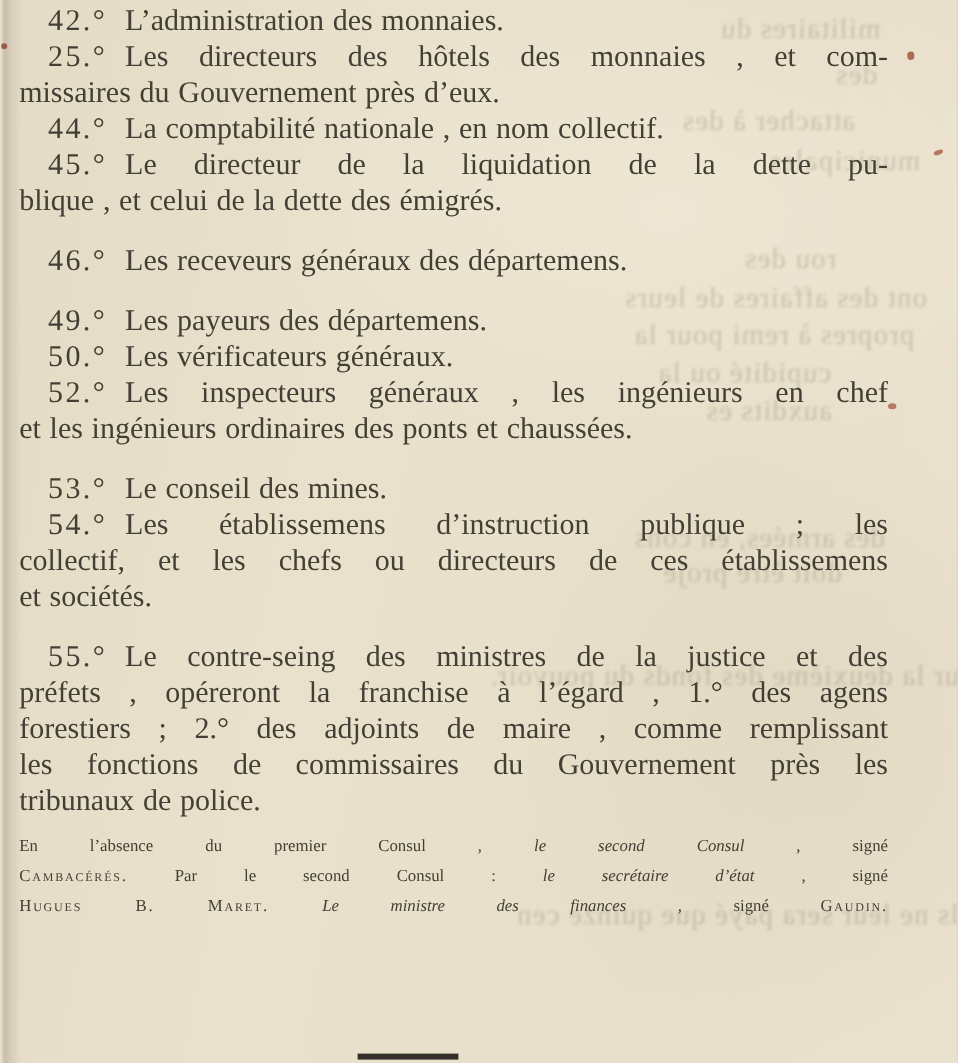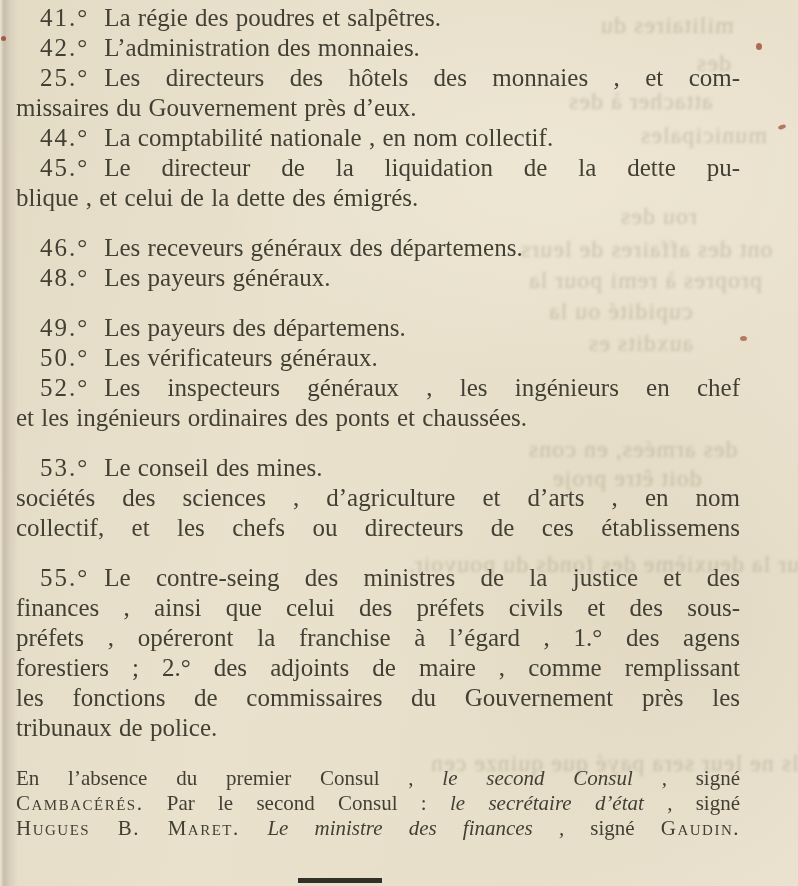--- a/index.html
+++ b/index.html
@@ -58,23 +58,23 @@
     word-spacing:1px;
   }
   .line{text-align:left;}
   .line.fill{text-align:justify;text-align-last:justify;}
   .line.indent{padding-left:24px;}
   .line.gap{margin-top:20px;}
   .num{letter-spacing:2px;margin-right:15px;}
 
   .signature{
     position:relative;
-    margin-top:23px;
+    margin-top:10px;
     padding:0 58px 0 16px;
-    font-size:21px;
+    font-size:14px;
     line-height:25px;
   }
   .sig-line{text-align:justify;text-align-last:justify;}
   .it{font-style:italic;}
   .sc{font-variant:small-caps;letter-spacing:1.5px;}
 
   .bottom-rule{
     position:absolute;left:298px;top:878px;width:84px;height:5px;
     background:#33302a;filter:blur(.4px);
   }
@@ -100,38 +100,36 @@
       <span class="ghost">sur la deuxième des fonds du pouvoir.</span>
       <span class="ghost">ils ne leur sera payé que quinze cen</span>
     </div>
 
   <div class="speck s1"></div>
   <div class="speck s2"></div>
   <div class="speck s3"></div>
   <div class="speck s4"></div>
 
   <div class="text-col">
-      <div class="line indent"><span class="num">41.°</span><span>La régie des poudres et salpêtres.</span></div>
       <div class="line indent"><span class="num">42.°</span><span>L’administration des monnaies.</span></div>
       <div class="line indent fill"><span class="num">25.°</span><span>Les directeurs des hôtels des monnaies , et com-</span></div>
       <div class="line"><span>missaires du Gouvernement près d’eux.</span></div>
       <div class="line indent"><span class="num">44.°</span><span>La comptabilité nationale , en nom collectif.</span></div>
       <div class="line indent fill"><span class="num">45.°</span><span>Le directeur de la liquidation de la dette pu-</span></div>
       <div class="line"><span>blique , et celui de la dette des émigrés.</span></div>
       <div class="line indent gap"><span class="num">46.°</span><span>Les receveurs généraux des départemens.</span></div>
-      <div class="line indent"><span class="num">48.°</span><span>Les payeurs généraux.</span></div>
       <div class="line indent gap"><span class="num">49.°</span><span>Les payeurs des départemens.</span></div>
       <div class="line indent"><span class="num">50.°</span><span>Les vérificateurs généraux.</span></div>
       <div class="line indent fill"><span class="num">52.°</span><span>Les inspecteurs généraux , les ingénieurs en chef</span></div>
       <div class="line"><span>et les ingénieurs ordinaires des ponts et chaussées.</span></div>
       <div class="line indent gap"><span class="num">53.°</span><span>Le conseil des mines.</span></div>
-      <div class="line fill"><span>sociétés des sciences , d’agriculture et d’arts , en nom</span></div>
+      <div class="line indent fill"><span class="num">54.°</span><span>Les établissemens d’instruction publique ; les</span></div>
       <div class="line fill"><span>collectif, et les chefs ou directeurs de ces établissemens</span></div>
+      <div class="line"><span>et sociétés.</span></div>
       <div class="line indent fill gap"><span class="num">55.°</span><span>Le contre-seing des ministres de la justice et des</span></div>
-      <div class="line fill"><span>finances , ainsi que celui des préfets civils et des sous-</span></div>
       <div class="line fill"><span>préfets , opéreront la franchise à l’égard , 1.° des agens</span></div>
       <div class="line fill"><span>forestiers ; 2.° des adjoints de maire , comme remplissant</span></div>
       <div class="line fill"><span>les fonctions de commissaires du Gouvernement près les</span></div>
       <div class="line"><span>tribunaux de police.</span></div>
     </div>
 
   <div class="signature">
       <div class="sig-line"><span>En l’absence du premier Consul , </span><span class="it">le second Consul ,</span><span> signé</span></div>
       <div class="sig-line"><span class="sc">Cambacérés.</span><span> Par le second Consul : </span><span class="it">le secrétaire d’état ,</span><span> signé</span></div>
       <div class="sig-line"><span class="sc">Hugues B. Maret. </span><span class="it">Le ministre des finances ,</span><span> signé </span><span class="sc">Gaudin.</span></div>

